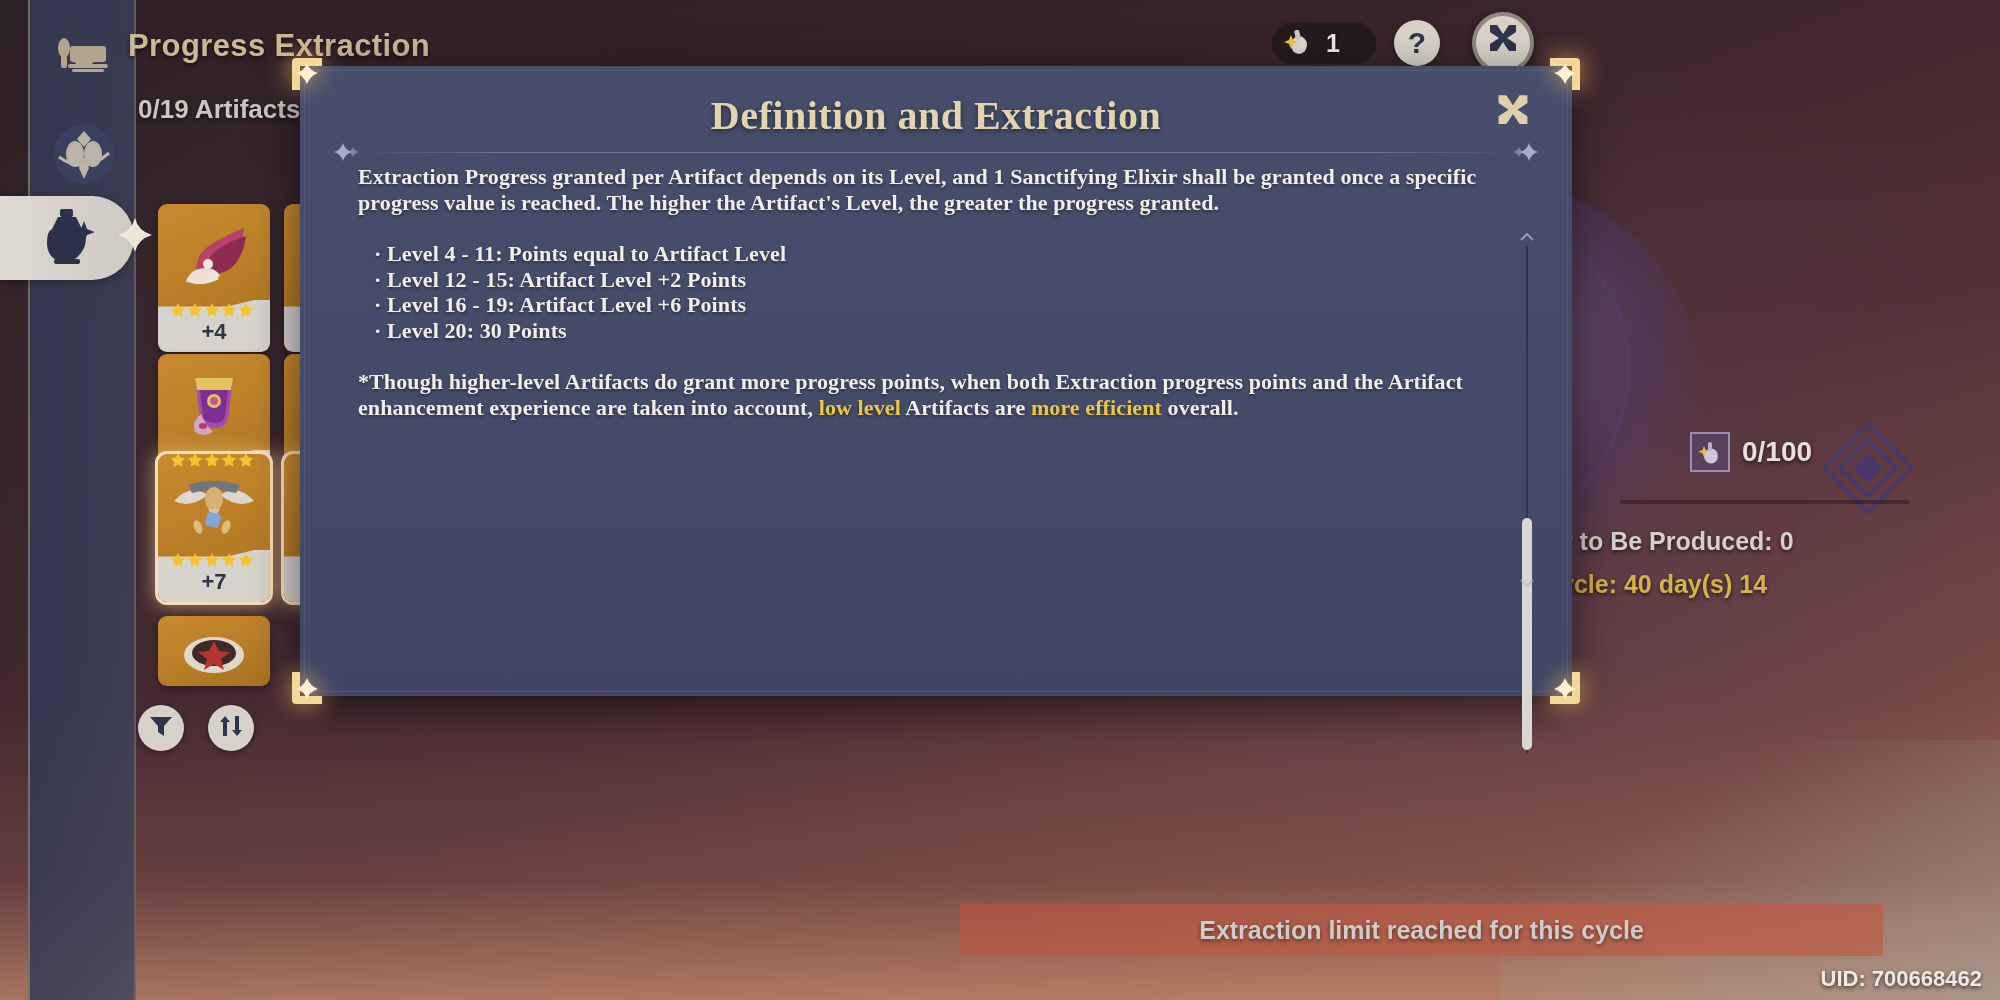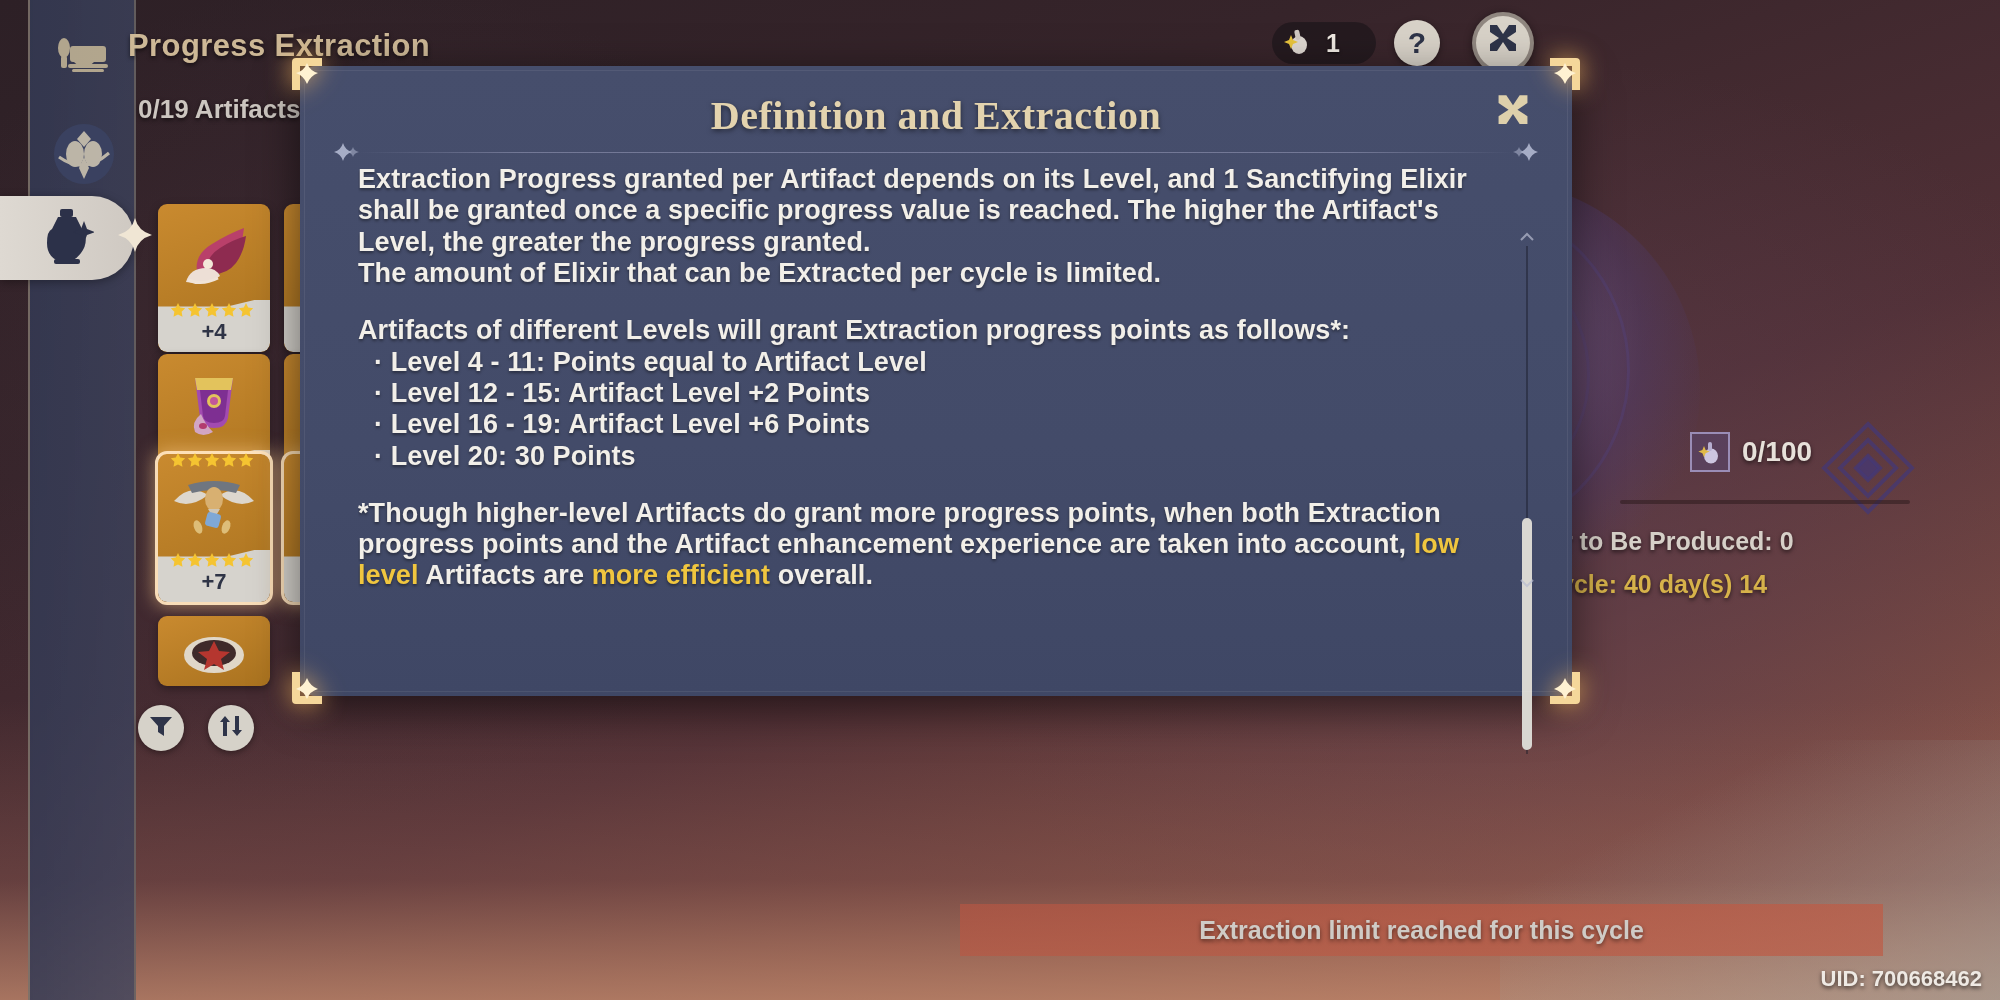--- a/index.html
+++ b/index.html
@@ -223,24 +223,25 @@
     background:linear-gradient(to right, rgba(200,200,230,0), rgba(200,200,230,.35) 14%, rgba(200,200,230,.35) 86%, rgba(200,200,230,0));
   }
   .rule-spark { position:absolute; top:75px; width:26px; height:22px; color:#b8bed6; opacity:.85; }
   #rule-spark-l { left:34px; }
   #rule-spark-r { right:34px; transform:scaleX(-1); }
 
   #dialog-body {
     position:absolute; left:58px; right:80px; top:98px; bottom:24px;
     overflow:hidden;
     color:#f2efe9;
-    font-size:27px; line-height:1.16;
+    font-size:22px; line-height:1.16;
     font-weight:bold;
     text-shadow:0 2px 3px rgba(0,0,0,.4);
     letter-spacing:.1px;
+    font-family:Liberation Serif, serif;
   }
   #dialog-body p { margin-bottom:0; }
   .gap { height:26px; }
   .bullet { padding-left:16px; }
   .hl { color:#f0c63f; }
 
   
   #scroll-track {
     position:absolute; right:40px; top:180px; width:10px; height:508px;
   }
@@ -536,23 +537,21 @@
   </div>
   <div class="rule-spark" id="rule-spark-r">
     <svg width="26" height="22" viewBox="0 0 26 22" fill="currentColor">
       <path d="M9 2 q2 7 9 9 q-7 2 -9 9 q-2 -7 -9 -9 q7 -2 9 -9z"></path>
       <path d="M19 6 q1 4 6 5 q-5 1 -6 5 q-1 -4 -6 -5 q5 -1 6 -5z" opacity=".6"></path>
     </svg>
   </div>
 
   <div id="dialog-body">
     <p>Extraction Progress granted per Artifact depends on its Level, and 1 Sanctifying Elixir shall be granted once a specific progress value is reached. The higher the Artifact's Level, the greater the progress granted.</p>
-    <p>The amount of Elixir that can be Extracted per cycle is limited.</p>
     <div class="gap"></div>
-    <p>Artifacts of different Levels will grant Extraction progress points as follows*:</p>
     <p class="bullet">· Level 4  -  11: Points equal to Artifact Level</p>
     <p class="bullet">· Level 12  -  15: Artifact Level +2 Points</p>
     <p class="bullet">· Level 16  -  19: Artifact Level +6 Points</p>
     <p class="bullet">· Level 20: 30 Points</p>
     <div class="gap"></div>
     <p><span>*Though higher-level Artifacts do grant more progress points, when both Extraction progress points and the Artifact enhancement experience are taken into account, </span><span class="hl">low level</span><span> Artifacts are </span><span class="hl">more efficient</span><span> overall.</span></p>
   </div>
 
   <div class="scroll-arrow" id="scroll-up">
     <svg width="14" height="10" viewBox="0 0 14 10" fill="none" stroke="currentColor" stroke-width="2">

